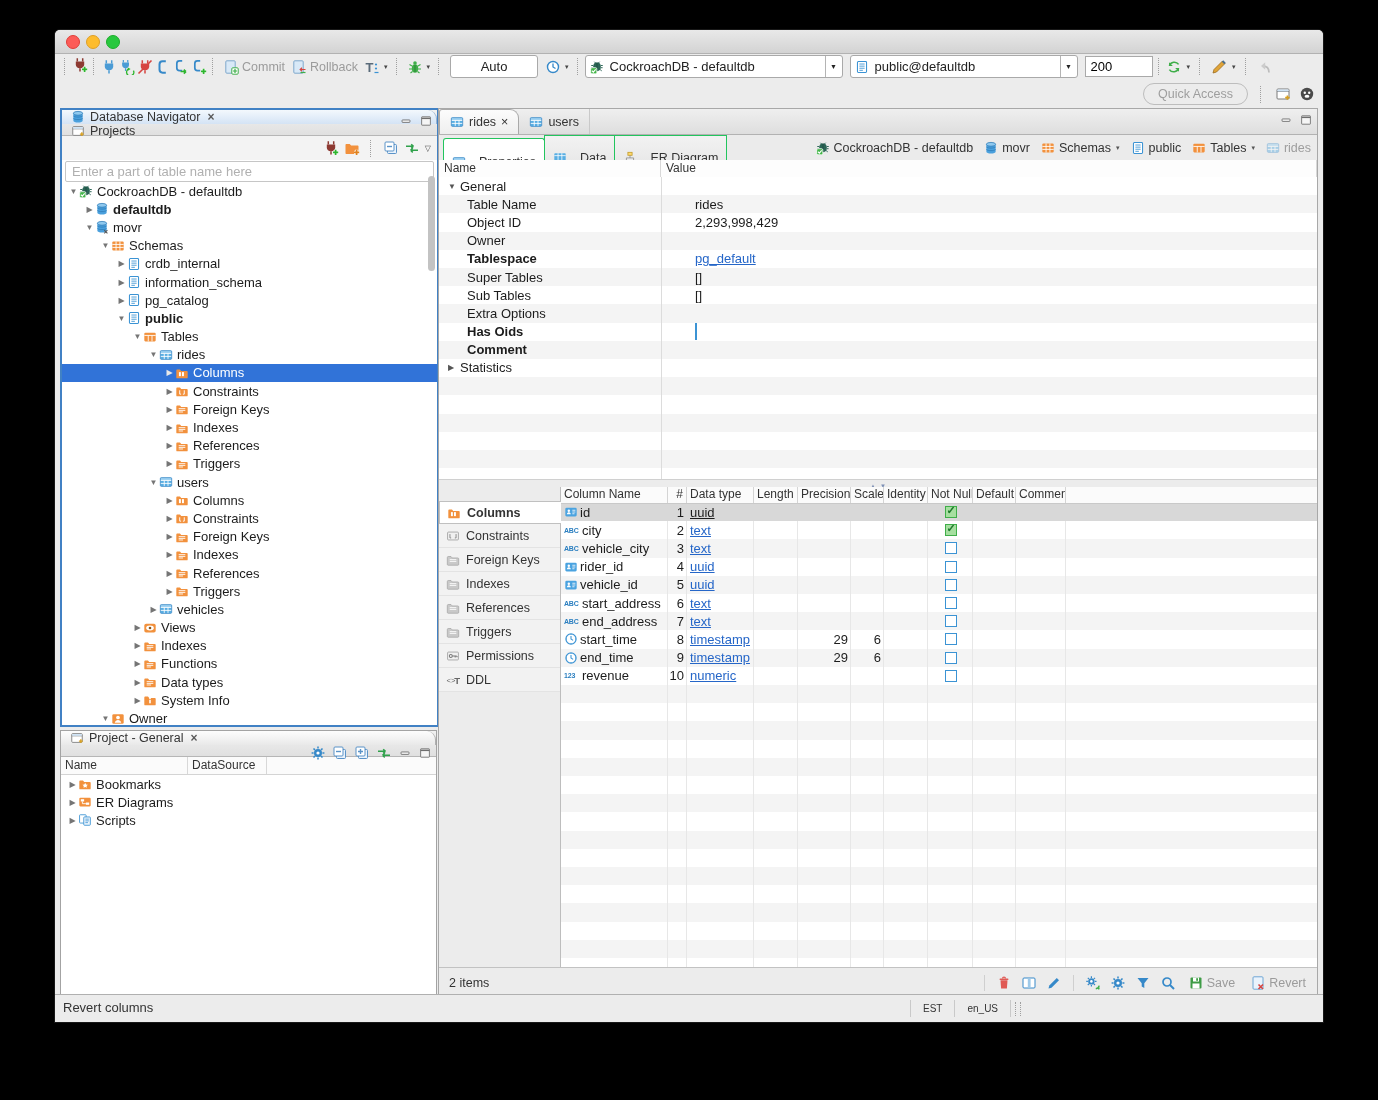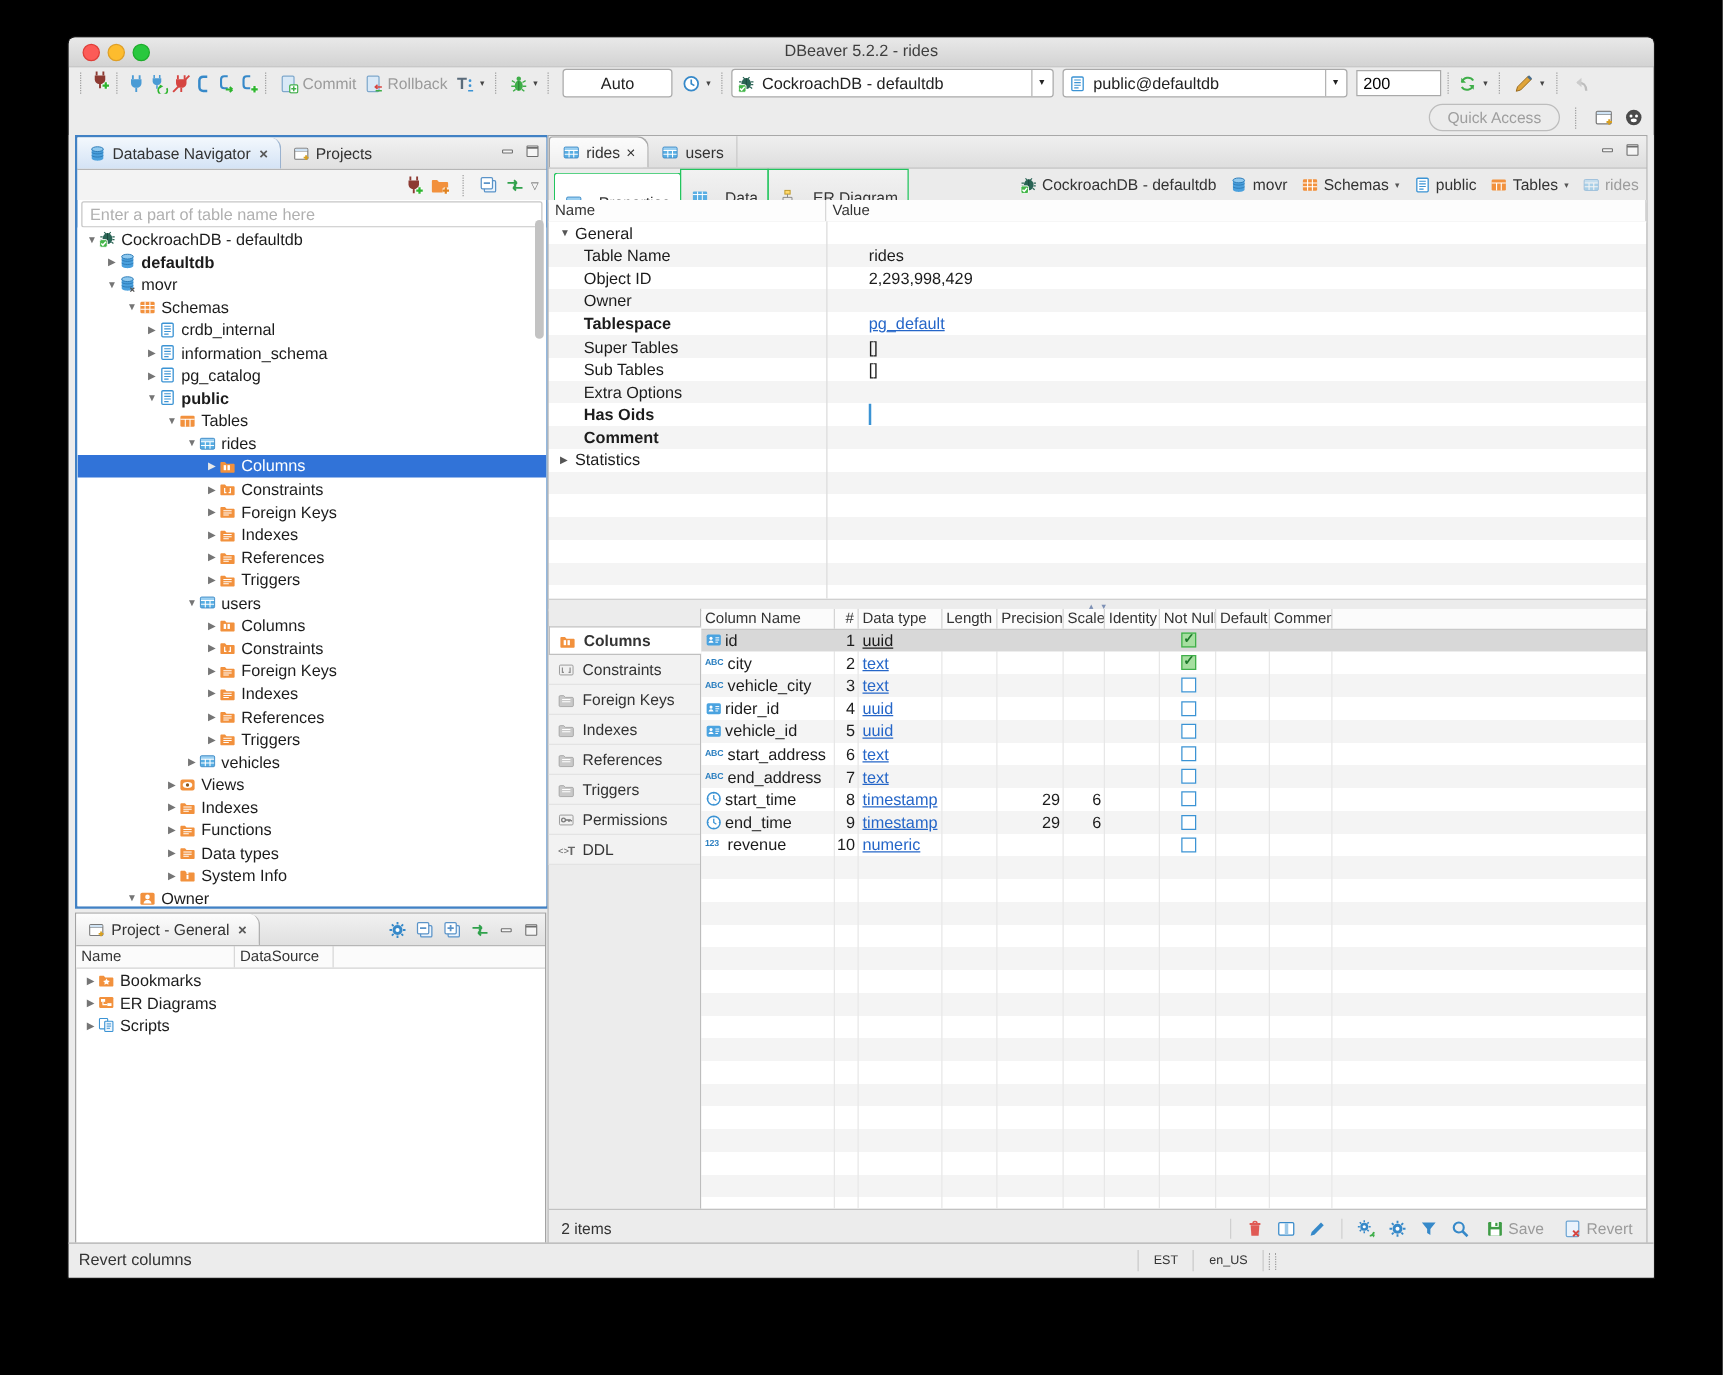--- a/index.html
+++ b/index.html
@@ -30,21 +30,21 @@
   .auto{width:86px;justify-content:center;margin:0 4px;}
   .fetch{width:56px;height:19px;border:1px solid #a9a9a9;background:#fff;font-size:13px;padding:0 5px;font-family:"Liberation Sans",sans-serif;}
   .qa{height:20px;border:1px solid #bdbdbd;border-radius:11px;color:#9e9e9e;font-size:12.5px;
      display:flex;align-items:center;padding:0 14px;background:#ececec;}
   
   .main{position:absolute;top:78px;left:0;right:0;bottom:27px;background:#ececec;}
   
   .panel{position:absolute;background:#fff;}
   .navpanel{left:5px;top:0;width:375px;height:615px;border:2px solid #4181c4;}
   .projpanel{left:5px;top:622px;width:375px;height:265px;border:1px solid #a3a3a3;}
-  .vtabs{height:25px;background:linear-gradient(#f1f1f1,#e0e0e0);border-bottom:1px solid #b6b6b6;display:flex;align-items:stretch;position:relative;}
+  .vtabs{height:25px;background:linear-gradient(#f1f1f1,#e0e0e0);border-bottom:1px solid #b6b6b6;display:flex;align-items:stretch;position:relative;flex-direction:column;}
   .vtab{display:flex;align-items:center;gap:5px;padding:0 9px;font-size:12.5px;color:#333;}
   .vtab.active{background:linear-gradient(#f3f8fd,#d4e3f5);border-right:1px solid #9ab2cf;border-radius:0 9px 0 0;}
   .vtab.active-gray{background:linear-gradient(#fdfdfd,#e9e9e9);border-right:1px solid #b0b0b0;border-radius:0 9px 0 0;}
   .vtab .x{color:#5a5a5a;font-size:12px;font-weight:bold;margin-left:2px;}
   .winbtns{position:absolute;right:4px;top:4px;display:flex;gap:6px;}
   .viewtb{height:24px;display:flex;align-items:center;justify-content:flex-end;gap:5px;padding:0 6px;background:#f3f3f3;}
   .filterbox{margin:1px 3px 2px 3px;height:19px;border:1px solid #c6c6c6;border-radius:2px;background:#fff;
     font-size:13px;color:#222;padding:0 6px;width:355px;font-family:"Liberation Sans",sans-serif;}
   .filterbox::placeholder{color:#b0b0b0;}
   .tree{position:absolute;left:0;right:0;top:72px;bottom:0;background:#fff;overflow:hidden;}
@@ -127,21 +127,20 @@
   .sbgrip{width:4px;height:14px;border-left:1px dotted #9f9f9f;border-right:1px dotted #9f9f9f;margin-left:4px;}
 </style>
 </head>
 <body>
 
 <div class="window">
   <div class="titlebar">
     <div class="tl r"></div>
     <div class="tl y"></div>
     <div class="tl g"></div>
-    <div class="title">DBeaver 5.2.2 - rides</div>
   </div>
 
   <div class="toolbar">
     <span class="grip"></span>
     <span id="tbg1"><span class="ic"><svg viewBox="0 0 16 16">
             <path d="M5.3 1.2v3.2M10.7 1.2v3.2" stroke="#8d3a32" stroke-width="1.5" fill="none"></path>
             <path d="M3.8 4.4h8.4v3c0 2.2-1.7 3.8-3.9 3.8h-.6c-2.2 0-3.9-1.6-3.9-3.8z" fill="#8d3a32"></path>
             <path d="M8 11.2v3.4" stroke="#8d3a32" stroke-width="1.5" fill="none"></path>
             <path d="M12.6 9.8v5.2M10 12.4h5.2" stroke="#fff" stroke-width="3.2" fill="none"></path>
             <path d="M12.6 9.8v5.2M10 12.4h5.2" stroke="#2eb52e" stroke-width="1.8" fill="none"></path>

